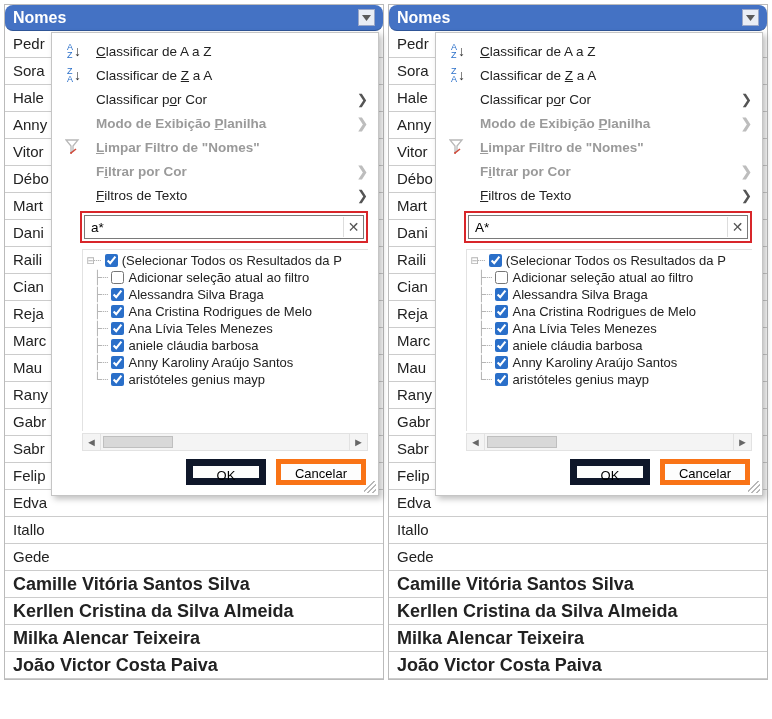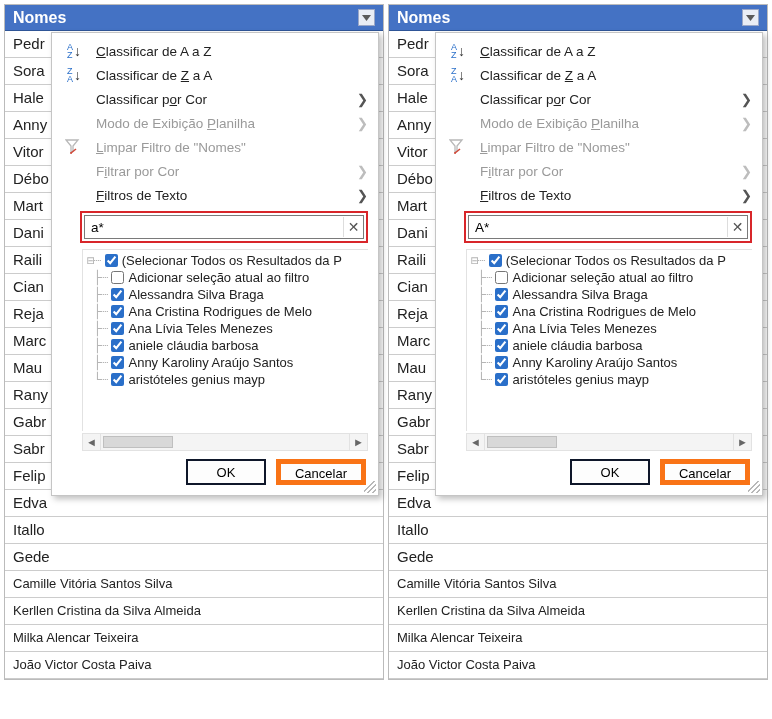--- a/index.html
+++ b/index.html
@@ -26,20 +26,21 @@
     background: #4472c4;
     color: #fff;
     font-weight: bold;
     font-size: 16px;
     padding: 3px 8px;
     border-bottom: 1px solid #2f5597;
     display: flex;
     align-items: center;
     justify-content: space-between;
     height: 26px;
+    border-radius: 8px;
   }
   .hdr-btn {
     width: 17px; height: 17px;
     background: #e9edf5;
     border: 1px solid #9aa7c7;
     display: flex; align-items: center; justify-content: center;
   }
   .hdr-btn svg { display:block; }
   .rows {
     display: flex;
@@ -66,21 +67,21 @@
     padding: 6px 0 8px 0;
   }
   .menu-item {
     display: flex;
     align-items: center;
     padding: 4px 10px 4px 10px;
     gap: 10px;
     font-size: 13.5px;
     color: #222;
   }
-  .menu-item.disabled { color: #9a9a9a; }
+  .menu-item.disabled { color: #9a9a9a; font-weight: bold; }
   .menu-item .icon-slot { width: 24px; display:flex; align-items:center; justify-content:center; }
   .menu-item .label { flex: 1; }
   .menu-item .chev { color: #555; }
   .menu-item.disabled .chev { color: #bdbdbd; }
   .underline { text-decoration: underline; }
   .search-wrap {
     margin: 4px 10px 6px 28px;
     border: 2px solid #d8262a;
     padding: 2px;
   }
@@ -165,29 +166,29 @@
   }
   .btn {
     min-width: 80px;
     height: 26px;
     font-size: 13px;
     font-family: inherit;
     background: #fdfdfd;
     border: 5px solid #f97316;
     padding: 2px 14px;
   }
-  .btn.primary { border: 2px solid #0f172a; }
+  .btn.primary { border: 7px solid #0f172a; }
   .resize-grip {
     position:absolute;
     right:2px; bottom:2px;
     width:12px; height:12px;
     background:
       linear-gradient(135deg, transparent 0 40%, #b8b8b8 40% 48%, transparent 48% 60%, #b8b8b8 60% 68%, transparent 68% 80%, #b8b8b8 80% 88%, transparent 88%);
   }
-  .bottom-rows .row { font-size:13px; }
+  .bottom-rows .row { font-size:18px;font-weight:bold; }
   .az-icon { font-size:9px; line-height:8px; color:#2a6fc9; }
   .az-arrow { font-size:14px; color:#333; margin-left:1px; }
   .filter-funnel svg { display:block; }
 </style>
 </head>
 <body>
 
 <div class="wrap" id="root">
   <div class="panel">
     <div class="col-header">

